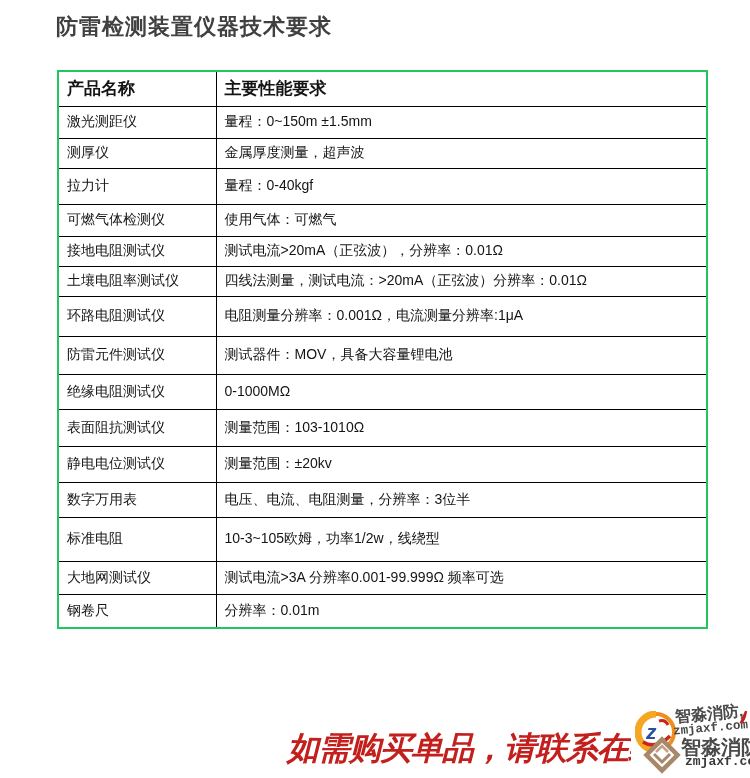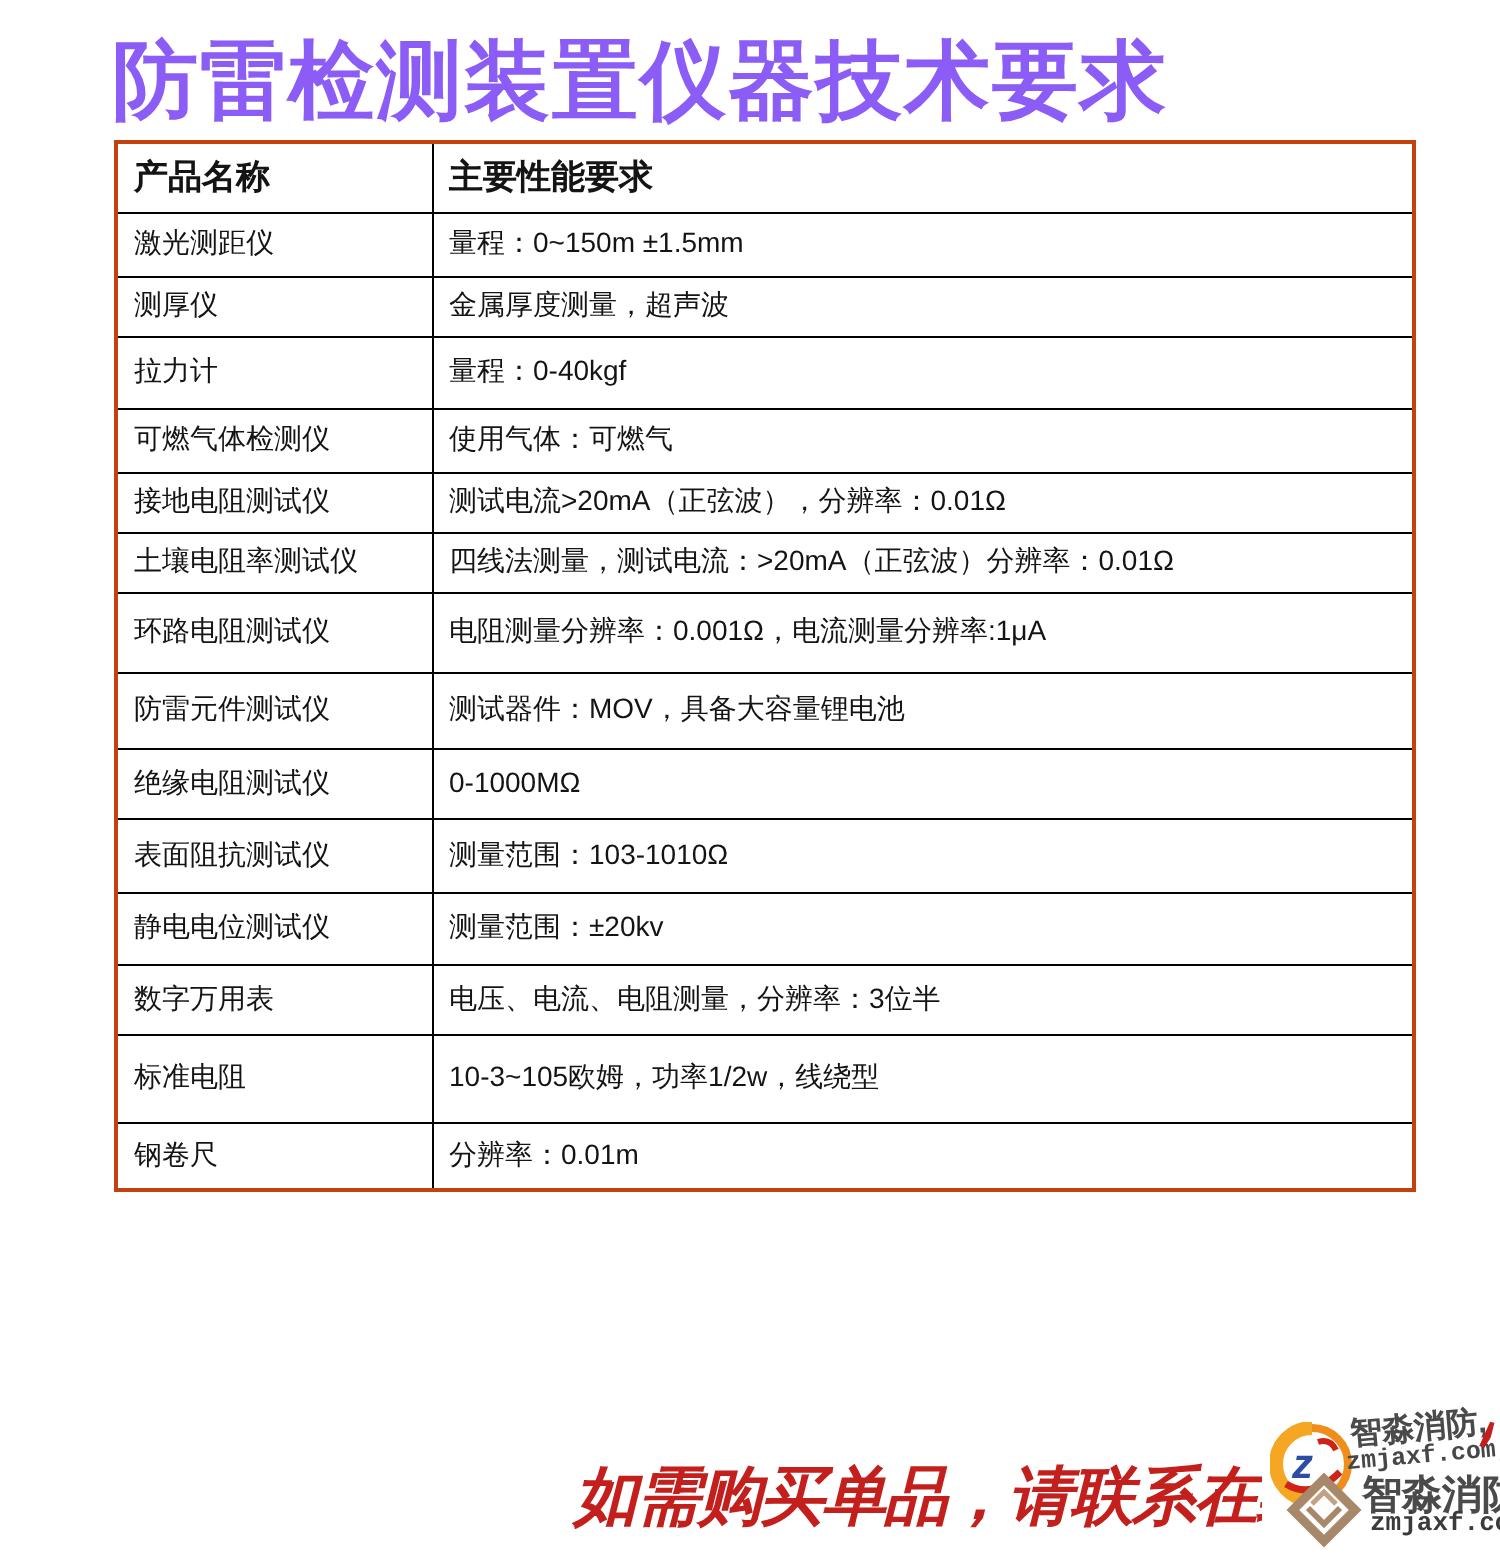--- a/index.html
+++ b/index.html
@@ -3,27 +3,27 @@
 <meta charset="utf-8">
 <style>
   html,body{margin:0;padding:0;}
   body{
     width:750px;height:778px;position:relative;background:#ffffff;
     font-family:"Liberation Sans","DejaVu Sans",sans-serif;
     overflow:hidden;color:#1a1a1a;
   }
   .title{
     position:absolute;left:56px;top:12px;
-    font-size:43px;font-weight:900;letter-spacing:1px;color:#8b5cf6;
+    font-size:22px;font-weight:900;letter-spacing:1px;color:#404040;
     white-space:nowrap;
   }
   table.spec{
     position:absolute;left:57px;top:70px;width:651px;
     border-collapse:collapse;table-layout:fixed;
-    border:2px solid #c2410c;
+    border:2px solid #22c55e;
   }
   table.spec th, table.spec td{
     border:1px solid #000;
     font-size:14px;line-height:1.25;
     padding:2px 6px 2px 8px;
     vertical-align:middle;
     font-weight:400;color:#141414;
     overflow:hidden;white-space:nowrap;
   }
   table.spec th{
@@ -129,20 +129,24 @@
     <td>测量范围：±20kv</td>
   </tr>
   <tr style="height:35px">
     <td>数字万用表</td>
     <td>电压、电流、电阻测量，分辨率：3位半</td>
   </tr>
   <tr style="height:44px">
     <td>标准电阻</td>
     <td class="vt">10-3~105欧姆，功率1/2w，线绕型</td>
   </tr>
+  <tr style="height:33px">
+    <td>大地网测试仪</td>
+    <td>测试电流&gt;3A 分辨率0.001-99.999Ω 频率可选</td>
+  </tr>
   <tr style="height:34px">
     <td class="vt">钢卷尺</td>
     <td class="vt">分辨率：0.01m</td>
   </tr>
 </tbody>
   </table>
 
 <div class="banner-text" style="color:#c3201d;">如需购买单品，请联系在线</div>
 <div class="banner-fragment" style="color:#c3201d;">！</div>
 

